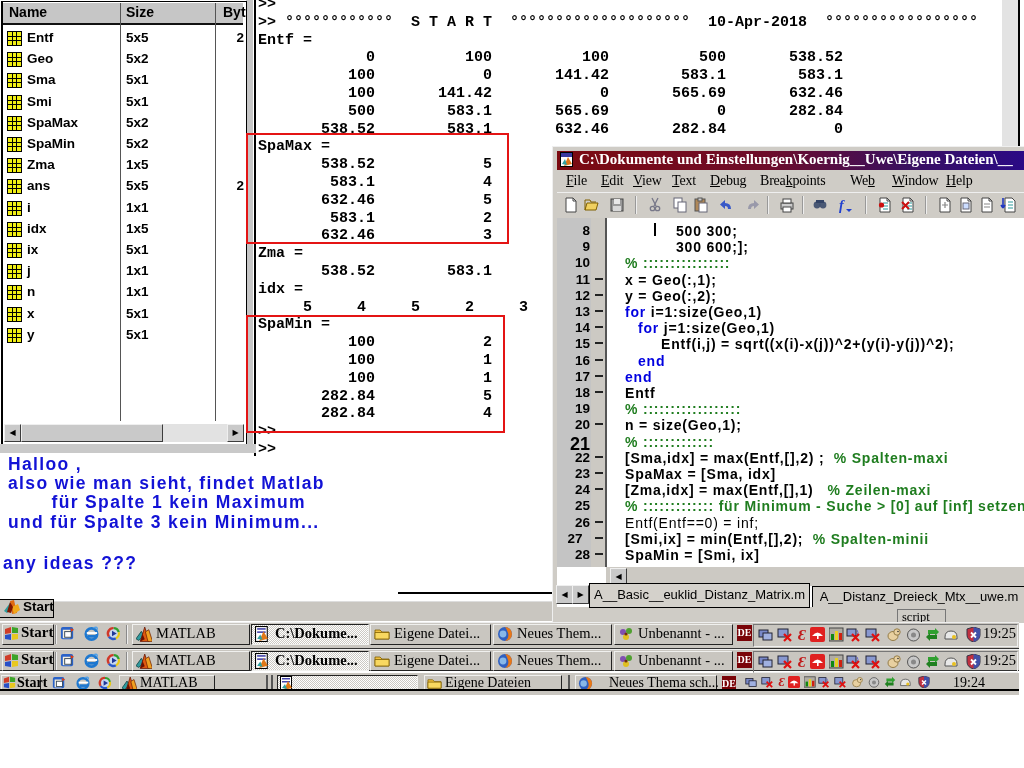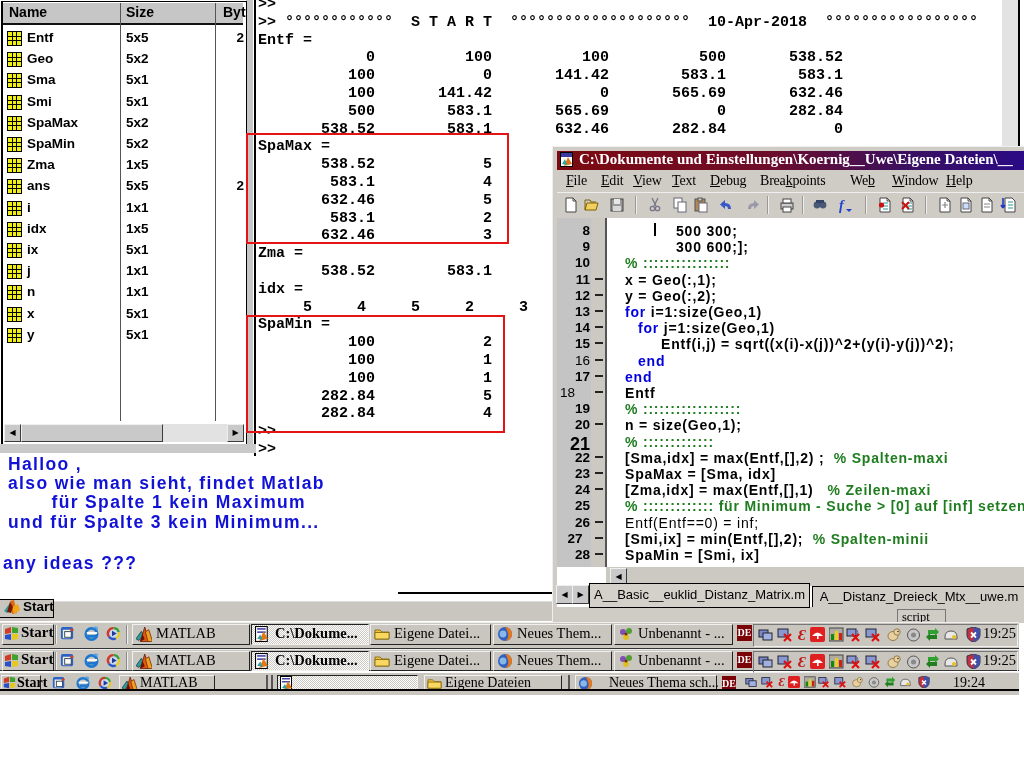--- a/index.html
+++ b/index.html
@@ -612,27 +612,27 @@
 <div class="abs" style="left:68px;top:69.8px;white-space:pre;font-weight:bold;font-size:14px;letter-spacing:0.8px;">y = Geo(:,2);</div>
 <span class="abs" style="left:3px;top:86.0px;font-weight:bold;font-size:13.5px;text-align:right;width:30px;">13</span>
 <div class="abs" style="left:38px;top:92.0px;width:8px;height:2px;background:#222;"></div>
 <div class="abs" style="left:68px;top:86.0px;white-space:pre;font-weight:bold;font-size:14px;letter-spacing:0.8px;"><span class="blu">for</span> i=1:size(Geo,1)</div>
 <span class="abs" style="left:3px;top:102.2px;font-weight:bold;font-size:13.5px;text-align:right;width:30px;">14</span>
 <div class="abs" style="left:38px;top:108.2px;width:8px;height:2px;background:#222;"></div>
 <div class="abs" style="left:81px;top:102.2px;white-space:pre;font-weight:bold;font-size:14px;letter-spacing:0.8px;"><span class="blu">for</span> j=1:size(Geo,1)</div>
 <span class="abs" style="left:3px;top:118.4px;font-weight:bold;font-size:13.5px;text-align:right;width:30px;">15</span>
 <div class="abs" style="left:38px;top:124.4px;width:8px;height:2px;background:#222;"></div>
 <div class="abs" style="left:104px;top:118.4px;white-space:pre;font-weight:bold;font-size:14px;letter-spacing:0.8px;">Entf(i,j) = sqrt((x(i)-x(j))^2+(y(i)-y(j))^2);</div>
-<span class="abs" style="left:3px;top:134.6px;font-weight:normal;font-size:13.5px;text-align:right;width:30px;">16</span>
+<span class="abs" style="left:3px;top:134.6px;font-weight:bold;font-size:13.5px;text-align:right;width:30px;">16</span>
 <div class="abs" style="left:38px;top:140.6px;width:8px;height:2px;background:#222;"></div>
 <div class="abs" style="left:81px;top:134.6px;white-space:pre;font-weight:bold;font-size:14px;letter-spacing:0.8px;"><span class="blu">end</span></div>
 <span class="abs" style="left:3px;top:150.8px;font-weight:bold;font-size:13.5px;text-align:right;width:30px;">17</span>
 <div class="abs" style="left:38px;top:156.8px;width:8px;height:2px;background:#222;"></div>
 <div class="abs" style="left:68px;top:150.8px;white-space:pre;font-weight:bold;font-size:14px;letter-spacing:0.8px;"><span class="blu">end</span></div>
-<span class="abs" style="left:3px;top:167.0px;font-weight:normal;font-size:13.5px;width:30px;">18</span>
+<span class="abs" style="left:3px;top:167.0px;font-weight:bold;font-size:13.5px;text-align:right;width:30px;">18</span>
 <div class="abs" style="left:38px;top:173.0px;width:8px;height:2px;background:#222;"></div>
 <div class="abs" style="left:68px;top:167.0px;white-space:pre;font-weight:bold;font-size:14px;letter-spacing:0.8px;">Entf</div>
 <span class="abs" style="left:3px;top:183.2px;font-weight:bold;font-size:13.5px;text-align:right;width:30px;">19</span>
 <div class="abs" style="left:68px;top:183.2px;white-space:pre;font-weight:bold;font-size:14px;letter-spacing:0.8px;"><span class="grn">% ::::::::::::::::::</span></div>
 <span class="abs" style="left:3px;top:199.4px;font-weight:bold;font-size:13.5px;text-align:right;width:30px;">20</span>
 <div class="abs" style="left:38px;top:205.4px;width:8px;height:2px;background:#222;"></div>
 <div class="abs" style="left:68px;top:199.4px;white-space:pre;font-weight:bold;font-size:14px;letter-spacing:0.8px;">n = size(Geo,1);</div>
 <span class="abs" style="left:3px;top:215.6px;font-weight:bold;font-size:18px;text-align:right;width:30px;">21</span>
 <div class="abs" style="left:68px;top:215.6px;white-space:pre;font-weight:bold;font-size:14px;letter-spacing:0.8px;"><span class="grn">% :::::::::::::</span></div>
 <span class="abs" style="left:3px;top:231.8px;font-weight:bold;font-size:13.5px;text-align:right;width:30px;">22</span>

